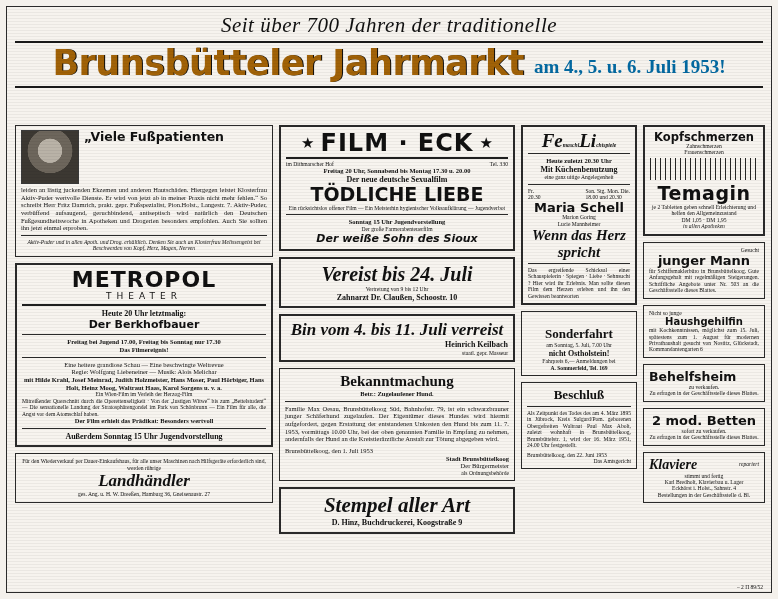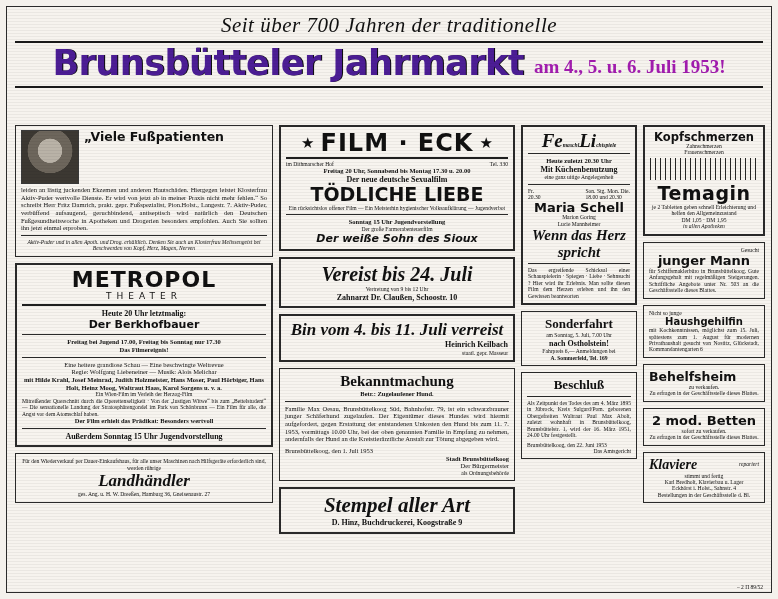--- a/index.html
+++ b/index.html
@@ -5,22 +5,22 @@
   html,body{margin:0;padding:0;background:#ffffff;}
   body{width:778px;height:599px;overflow:hidden;font-family:"Liberation Serif",serif;color:#111;}
   .page{position:relative;width:778px;height:599px;background:#f4f1ec;}
   .paper{position:absolute;left:6px;top:6px;width:766px;height:587px;background:#f6f3ee;border:1px solid #2b2b2b;box-sizing:border-box;padding-left:24px;}
 
   
   .masthead{position:absolute;left:8px;top:6px;width:748px;}
   .mh-top{text-align:center;font-family:"Liberation Serif",serif;font-style:italic;font-size:21px;letter-spacing:.5px;color:#111;}
   .mh-rule{height:2px;background:#1a1a1a;margin:3px 0 2px 0;}
   .mh-main{display:flex;align-items:flex-end;justify-content:center;gap:10px;padding:1px 0 2px 0;}
-  .mh-title{font-family:"DejaVu Sans",sans-serif;font-weight:bold;font-size:35px;line-height:1;letter-spacing:-0.5px;color:#4c1d95;text-shadow:1px 0 0 #0d0d0d;}
-  .mh-date{font-family:"Liberation Serif",serif;font-weight:bold;font-size:19px;padding-bottom:3px;color:#a21caf;}
+  .mh-title{font-family:"DejaVu Sans",sans-serif;font-weight:bold;font-size:35px;line-height:1;letter-spacing:-0.5px;color:#a16207;text-shadow:1px 0 0 #0d0d0d;}
+  .mh-date{font-family:"Liberation Serif",serif;font-weight:bold;font-size:19px;padding-bottom:3px;color:#0369a1;}
 
   
   .cols{position:absolute;left:8px;top:118px;width:750px;height:465px;display:flex;gap:6px;}
   .col{position:relative;}
   .c1{width:258px;}
   .c2{width:236px;}
   .c3{width:116px;}
   .c4{width:122px;}
 
   .box{border:1px solid #2a2a2a;background:#f7f4ef;box-sizing:border-box;margin-bottom:6px;padding:4px 5px;}
@@ -56,21 +56,21 @@
   .todliche{font-family:"DejaVu Sans",sans-serif;font-weight:bold;font-size:19px;text-align:center;line-height:1.05;}
   .vereist{font-family:"Liberation Serif",serif;font-weight:bold;font-size:20px;text-align:center;font-style:italic;}
   .binvom{font-family:"Liberation Serif",serif;font-weight:bold;font-size:17px;text-align:center;font-style:italic;}
   .bekannt{font-family:"Liberation Serif",serif;font-weight:bold;font-size:15px;text-align:center;}
   .stempel{font-family:"Liberation Serif",serif;font-weight:bold;font-style:italic;font-size:21px;text-align:center;}
 
   
   .fema{font-family:"Liberation Serif",serif;font-style:italic;font-weight:bold;font-size:19px;text-align:center;line-height:1;}
   .mariaschell{font-family:"DejaVu Sans",sans-serif;font-weight:bold;font-size:13px;text-align:center;line-height:1.05;}
   .wenn{font-family:"Liberation Serif",serif;font-weight:bold;font-style:italic;font-size:15px;text-align:center;line-height:1.1;}
-  .sonderfahrt{font-family:"Liberation Serif",serif;font-weight:bold;font-size:13px;text-align:center;}
+  .sonderfahrt{font-family:"Liberation Serif",serif;font-weight:bold;font-size:13px;text-align:center;margin-top:10px;}
   .beschluss{font-family:"Liberation Serif",serif;font-weight:bold;font-size:13px;text-align:center;}
 
   
   .kopfschmerz{font-family:"DejaVu Sans",sans-serif;font-weight:bold;font-size:11.5px;text-align:center;line-height:1.05;}
   .temagin{font-family:"DejaVu Sans",sans-serif;font-weight:bold;font-size:19px;text-align:center;letter-spacing:0.5px;}
   .rays{height:22px;background:
      repeating-linear-gradient(90deg,#262626 0 1px,transparent 1px 5px);
      margin:2px 0;}
   .jungerMann{font-family:"DejaVu Sans",sans-serif;font-weight:bold;font-size:13px;text-align:center;}
   .haushilfe{font-family:"DejaVu Sans",sans-serif;font-weight:bold;font-size:10px;text-align:center;}
@@ -216,21 +216,21 @@
           <div class="xtiny center" style="white-space:pre-line">Marion Goring
 Lucie Mannheimer</div>
           <div class="wenn">Wenn das Herz spricht</div>
           <div class="rule"></div>
           <div class="xtiny just">Das ergreifende Schicksal einer Schauspielerin · Spiegen · Liebe · Sehnsucht ? Hier wird ihr Erlebnis. Man sollte diesen Film dem Herzen erleben und ihn den Gewissen beantworten</div>
         </div>
 
         <div class="box">
           <div class="sonderfahrt">Sonderfahrt</div>
           <div class="xtiny center">am Sonntag, 5. Juli, 7.00 Uhr</div>
-          <div class="sm center b">nach Ostholstein!</div>
+          <div class="sm center b">nicht Ostholstein!</div>
           <div class="xtiny center">Fahrpreis 6,— Anmeldungen bei</div>
           <div class="xtiny center b">A. Sommerfeld, Tel. 169</div>
         </div>
 
         <div class="box">
           <div class="beschluss">Beschluß</div>
           <div class="rule"></div>
           <div class="xtiny just">Als Zeitpunkt des Todes des am 4. März 1895 in Jübrock, Kreis Sulgard/Pom. geborenen Obergefreiten Waltraut Paul Max Abolt, zuletzt wohnhaft in Brunsbüttelkoog, Brunsbüttelstr. 1, wird der 16. März 1951, 24.00 Uhr festgestellt.</div>
           <div class="xtiny" style="margin-top:3px">Brunsbüttelkoog, den 22. Juni 1953</div>
           <div class="xtiny" style="text-align:right">Das Amtsgericht</div>

